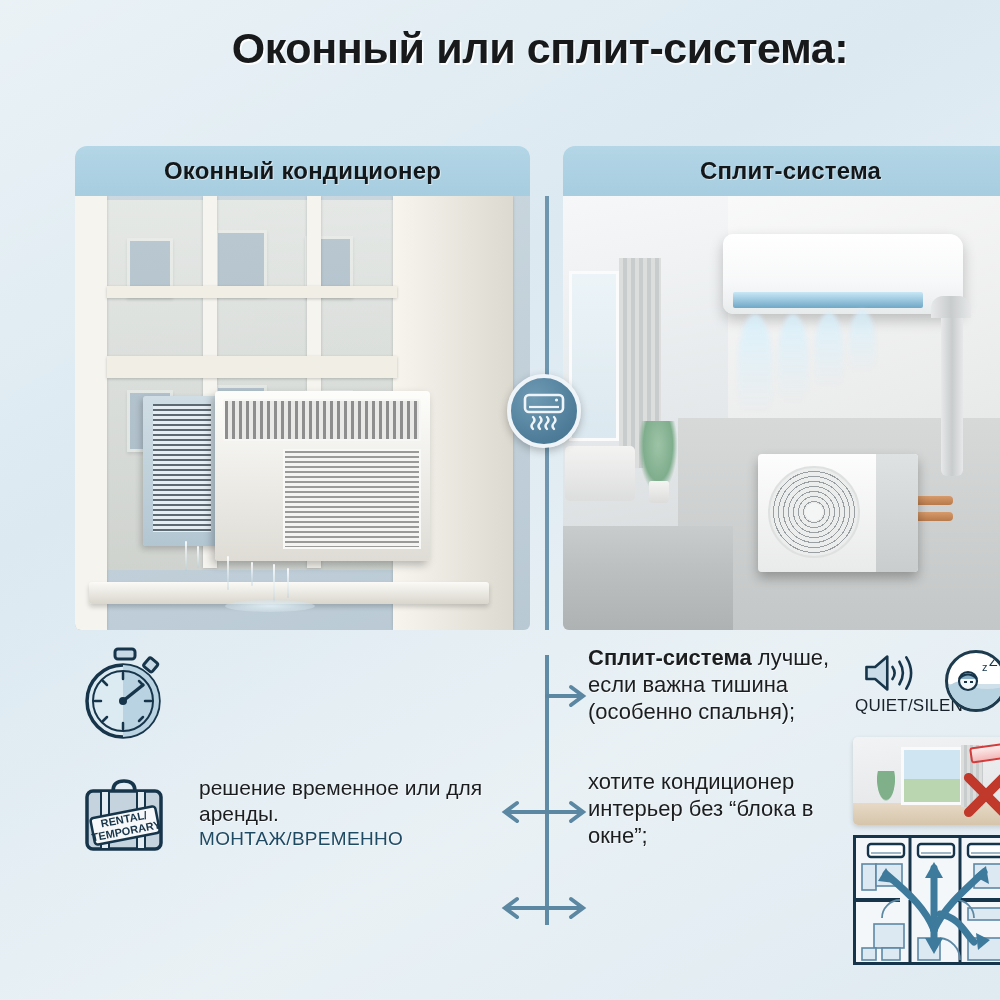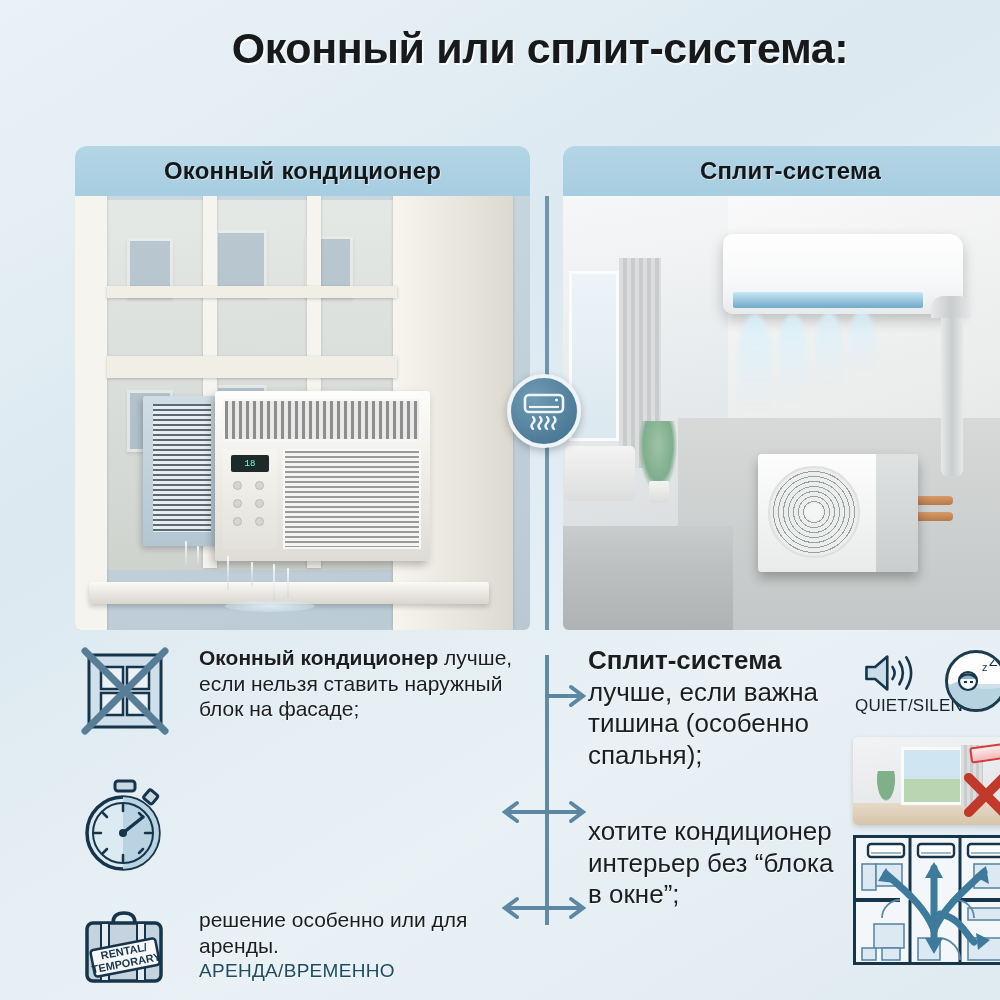--- a/index.html
+++ b/index.html
@@ -243,21 +243,21 @@
     font-size:21px; line-height:1.22; color:#1b1d1f;
     text-shadow:0.6px 0.6px 0 rgba(255,255,255,.7);
   }
   .txt b { font-weight:bold; }
   .caps {
     display:block; font-size:19px; letter-spacing:.3px;
     color:#1f4a63; font-weight:normal; margin-top:1px;
   }
 
   .row-r { margin-bottom:26px; }
-  .row-r .txt { font-size:26px; line-height:1.22; }
+  .row-r .txt { font-size:22px; line-height:1.22; }
 
   
   .ill { position:absolute; }
   .quiet-wrap { left:813px; top:650px; width:170px; height:80px; }
   .speaker {
     position:absolute; left:10px; top:2px; width:52px; height:42px;
   }
   .sleep-circle {
     position:absolute; left:92px; top:0px; width:62px; height:62px;
     border-radius:50%; border:3px solid #1d3b4d;
@@ -348,29 +348,20 @@
     <div class="frame-h" style="left:32px; top:160px; width:290px; height:22px;"></div>
     <div class="sill"></div>
 
     <div class="wac-side">
       <div class="wac-side-fins"></div>
     </div>
 
     <div class="wac-body">
       <div class="wac-vent-top"></div>
       <div class="wac-grille"></div>
-      <div class="wac-panel">
-        <div class="wac-disp">18</div>
-        <div class="wac-btn" style="left:10px; top:32px;"></div>
-        <div class="wac-btn" style="left:32px; top:32px;"></div>
-        <div class="wac-btn" style="left:10px; top:50px;"></div>
-        <div class="wac-btn" style="left:32px; top:50px;"></div>
-        <div class="wac-btn" style="left:10px; top:68px;"></div>
-        <div class="wac-btn" style="left:32px; top:68px;"></div>
-      </div>
     </div>
 
     <div class="drip" style="left:110px; top:345px; height:30px;"></div>
     <div class="drip" style="left:122px; top:350px; height:22px;"></div>
     <div class="drip" style="left:152px; top:360px; height:34px;"></div>
     <div class="drip" style="left:176px; top:366px; height:24px;"></div>
     <div class="drip" style="left:198px; top:368px; height:38px;"></div>
     <div class="drip" style="left:212px; top:372px; height:30px;"></div>
     <div class="puddle"></div>
   </div>
@@ -440,38 +431,20 @@
 
     <g stroke="#5b87a2" stroke-width="4" fill="none" stroke-linecap="round">
       <line x1="12" y1="268" x2="86" y2="268"></line>
       <polyline points="22,259 10,268 22,277"></polyline>
       <polyline points="76,259 88,268 76,277"></polyline>
     </g>
   </svg>
 
   <div class="col col-left">
 
-    <div class="row row-left" style="margin-bottom:28px;">
-      <div class="icon">
-        <svg width="100" height="100" viewBox="0 0 100 100">
-          <rect x="14" y="10" width="72" height="72" fill="#cfe0ea" stroke="#17354a" stroke-width="3"></rect>
-          <rect x="26" y="22" width="22" height="22" fill="#eaf2f7" stroke="#17354a" stroke-width="2.5"></rect>
-          <rect x="52" y="22" width="22" height="22" fill="#eaf2f7" stroke="#17354a" stroke-width="2.5"></rect>
-          <rect x="26" y="48" width="22" height="22" fill="#eaf2f7" stroke="#17354a" stroke-width="2.5"></rect>
-          <rect x="52" y="48" width="22" height="22" fill="#eaf2f7" stroke="#17354a" stroke-width="2.5"></rect>
-          <g stroke="#587d96" stroke-width="7" stroke-linecap="round">
-            <line x1="10" y1="6" x2="90" y2="86"></line>
-            <line x1="90" y1="6" x2="10" y2="86"></line>
-          </g>
-        </svg>
-      </div>
-      <div class="txt">
-        <b>Оконный кондиционер</b><span> лучше, если нельзя ставить наружный блок на фасаде;</span>
-      </div>
-    </div>
 
     <div class="row row-left" style="margin-bottom:30px;">
       <div class="icon">
         <svg width="100" height="96" viewBox="0 0 100 96">
           <rect x="40" y="4" width="20" height="10" rx="3" fill="#c7d9e4" stroke="#17354a" stroke-width="3"></rect>
           <rect x="70" y="14" width="11" height="11" rx="2" fill="#c7d9e4" stroke="#17354a" stroke-width="3" transform="rotate(40 75 20)"></rect>
           <circle cx="48" cy="56" r="36" fill="#dceaf2" stroke="#17354a" stroke-width="3.5"></circle>
           <path d="M48 20 A36 36 0 0 1 48 92 Z" fill="#b9d3e2"></path>
           <circle cx="48" cy="56" r="30" fill="none" stroke="#17354a" stroke-width="2"></circle>
           <g stroke="#17354a" stroke-width="2.5" stroke-linecap="round">
@@ -498,22 +471,22 @@
           <rect x="26" y="16" width="8" height="58" fill="#e3ecf2" stroke="#17354a" stroke-width="2"></rect>
           <rect x="62" y="16" width="8" height="58" fill="#e3ecf2" stroke="#17354a" stroke-width="2"></rect>
           <g transform="rotate(-11 50 50)">
             <rect x="17" y="37" width="66" height="27" rx="3" fill="#f7f8f9" stroke="#17354a" stroke-width="2.5"></rect>
             <text x="50" y="48" font-family="Liberation Sans, sans-serif" font-size="11" font-weight="bold" fill="#17354a" text-anchor="middle">RENTAL/</text>
             <text x="50" y="60" font-family="Liberation Sans, sans-serif" font-size="11" font-weight="bold" fill="#17354a" text-anchor="middle">TEMPORARY</text>
           </g>
         </svg>
       </div>
       <div class="txt">
-        <span>решение особенно или для аренды.</span>
-        <span class="caps">АРЕНДА/ВРЕМЕННО</span>
+        <span>решение временное или для аренды.</span>
+        <span class="caps">МОНТАЖ/ВРЕМЕННО</span>
       </div>
     </div>
   </div>
 
   <div class="col col-right" style="width:250px;">
     <div class="row-r" style="margin-bottom:44px;">
       <div class="txt">
         <b>Сплит-система</b><span> лучше, если важна тишина (особенно спальня);</span>
       </div>
     </div>

